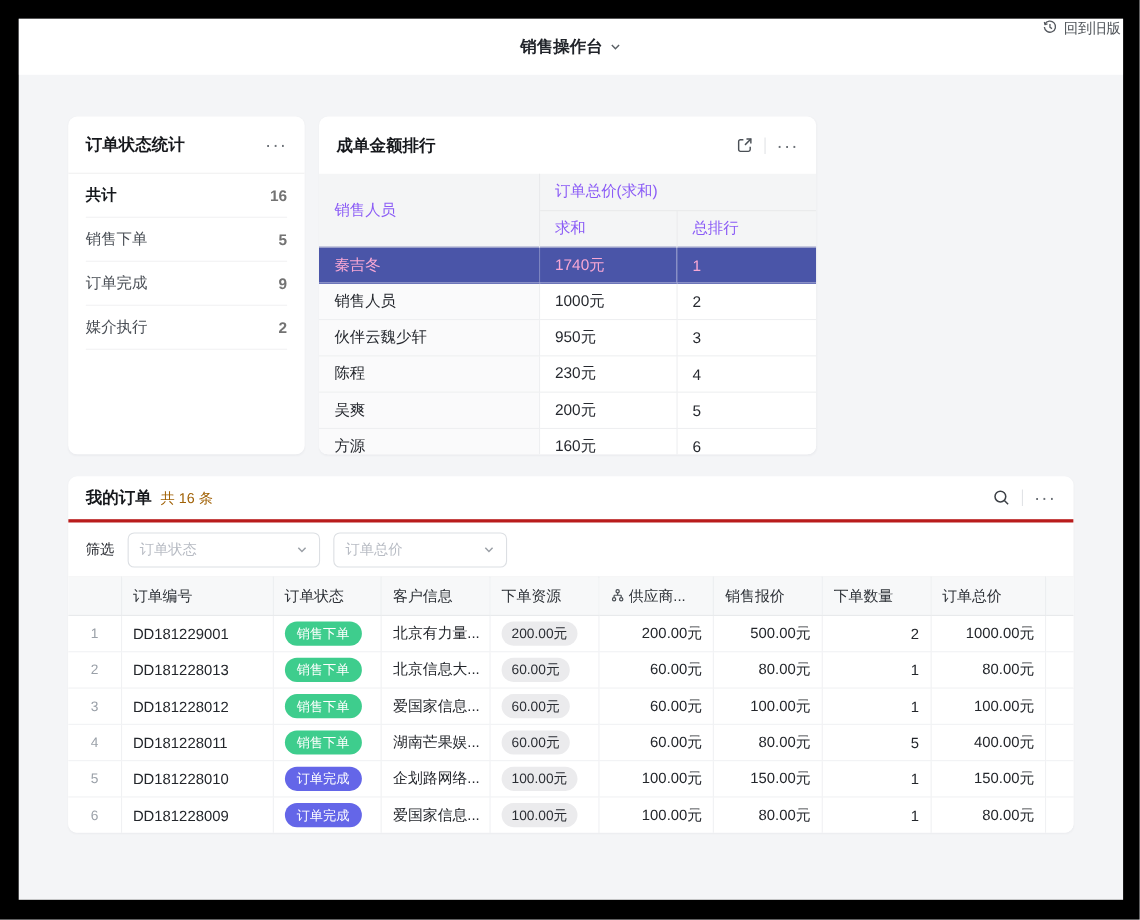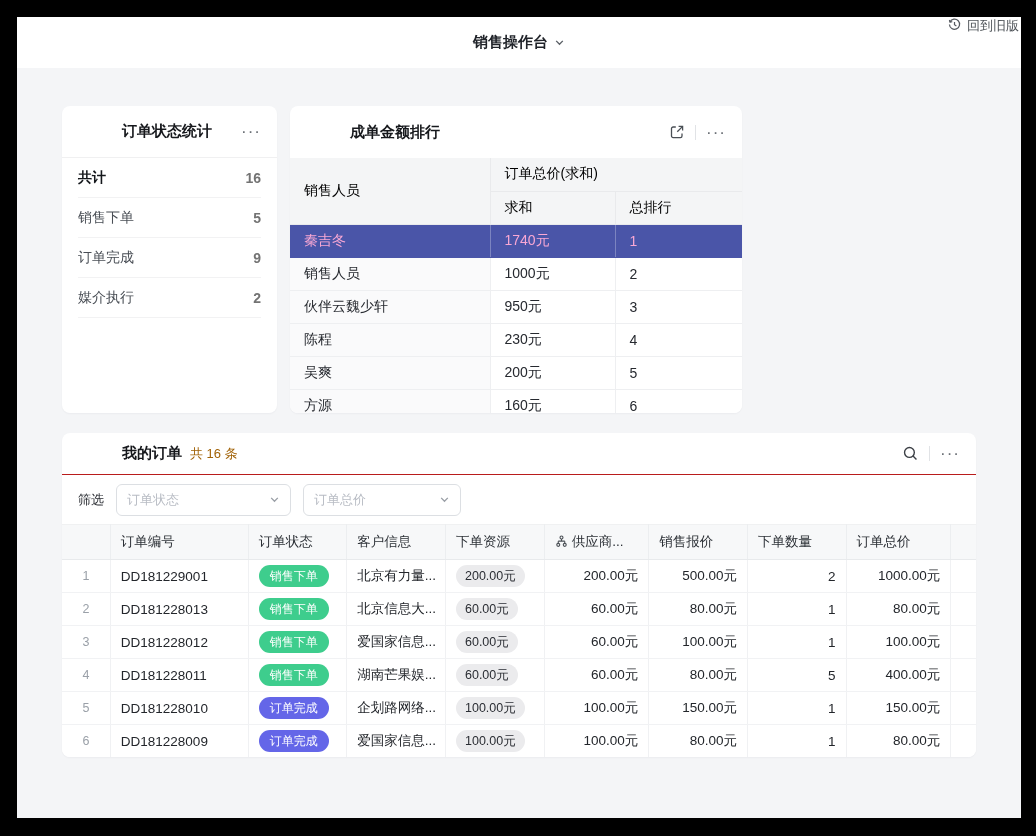--- a/index.html
+++ b/index.html
@@ -38,21 +38,21 @@
   .cards-row .card { height:307px; overflow:hidden; }
   .status-card { width:215px; }
   .amount-card { width:215px; padding:18px 16px; }
   .ranking-card { width:452px; }
   
   .card-head {
     height:52px; display:flex; align-items:center; padding:0 16px;
     border-bottom:1px solid #f0f0f1;
   }
   .card-head.no-line { border-bottom:none; }
-  .card-title { font-size:15px; font-weight:700; color:#16181c;margin-left:44px; }
+  .card-title { font-size:15px; font-weight:700; color:#16181c; }
   .head-right { margin-left:auto; display:flex; align-items:center; gap:10px; }
   .more-dots {
     font-size:17px; letter-spacing:1px; color:#6b7076; cursor:pointer; line-height:1;
     user-select:none;
   }
   .v-div { width:1px; height:15px; background:#e1e3e6; }
   .icon-btn { display:flex; align-items:center; cursor:pointer; }
   
   .stat-row {
     height:40px; margin:0 16px; display:flex; align-items:center;
@@ -61,37 +61,37 @@
   }
   .stat-row .val { font-weight:600; color:#737373; }
   .stat-row.total { font-weight:700; color:#15181c; }
   .stat-row.total .val { font-weight:700; }
   
   .amount-label { font-size:14px; color:#6e737a; }
   .amount-value { font-size:31px; font-weight:700; color:#101216; margin-top:4px; letter-spacing:.5px; }
   
   .rank-table { width:100%; border-collapse:collapse; font-size:14px; table-layout:fixed; }
   .rank-table th {
-    background:#f4f5f6; font-weight:400; color:#000000; text-align:left;
+    background:#f4f5f6; font-weight:400; color:#8b5cf6; text-align:left;
     padding:0 14px; height:33px;
     border-right:1px solid #e9eaec; border-bottom:1px solid #e9eaec;
   }
   .rank-table td {
     height:33px; padding:0 14px;
     border-right:1px solid #eeeff1; border-bottom:1px solid #eeeff1;
     color:#26292f; background:#fff;
   }
   .rank-table th:last-child, .rank-table td:last-child { border-right:none; }
   .rank-table td.name { background:#fafafb; }
   .rank-table tr.hl td { background:#4a55a8; color:#f9a8d4; font-weight:400; border-right-color:rgba(255,255,255,.28); border-bottom-color:#4a55a8; }
   
   .orders-card { margin-top:20px; height:324px; overflow:hidden; }
   .orders-head {
     height:42px; display:flex; align-items:center; padding:0 16px;
-    border-bottom:1px solid #b91c1c;
+    border-bottom:3px solid #b91c1c;
   }
   .orders-count { font-size:13px; color:#a16207; margin-left:8px; }
   .filter-row { height:49px; display:flex; align-items:center; padding:0 16px; gap:12px; }
   .filter-label { font-size:13px; color:#26292f; }
   .select {
     height:32px; border:1px solid #dcdfe3; border-radius:6px; background:#fff;
     display:flex; align-items:center; justify-content:space-between;
     padding:0 10px; font-size:13px; color:#b8bcc4; cursor:pointer;
   }
   .select.w1 { width:175px; } .select.w2 { width:158px; }

